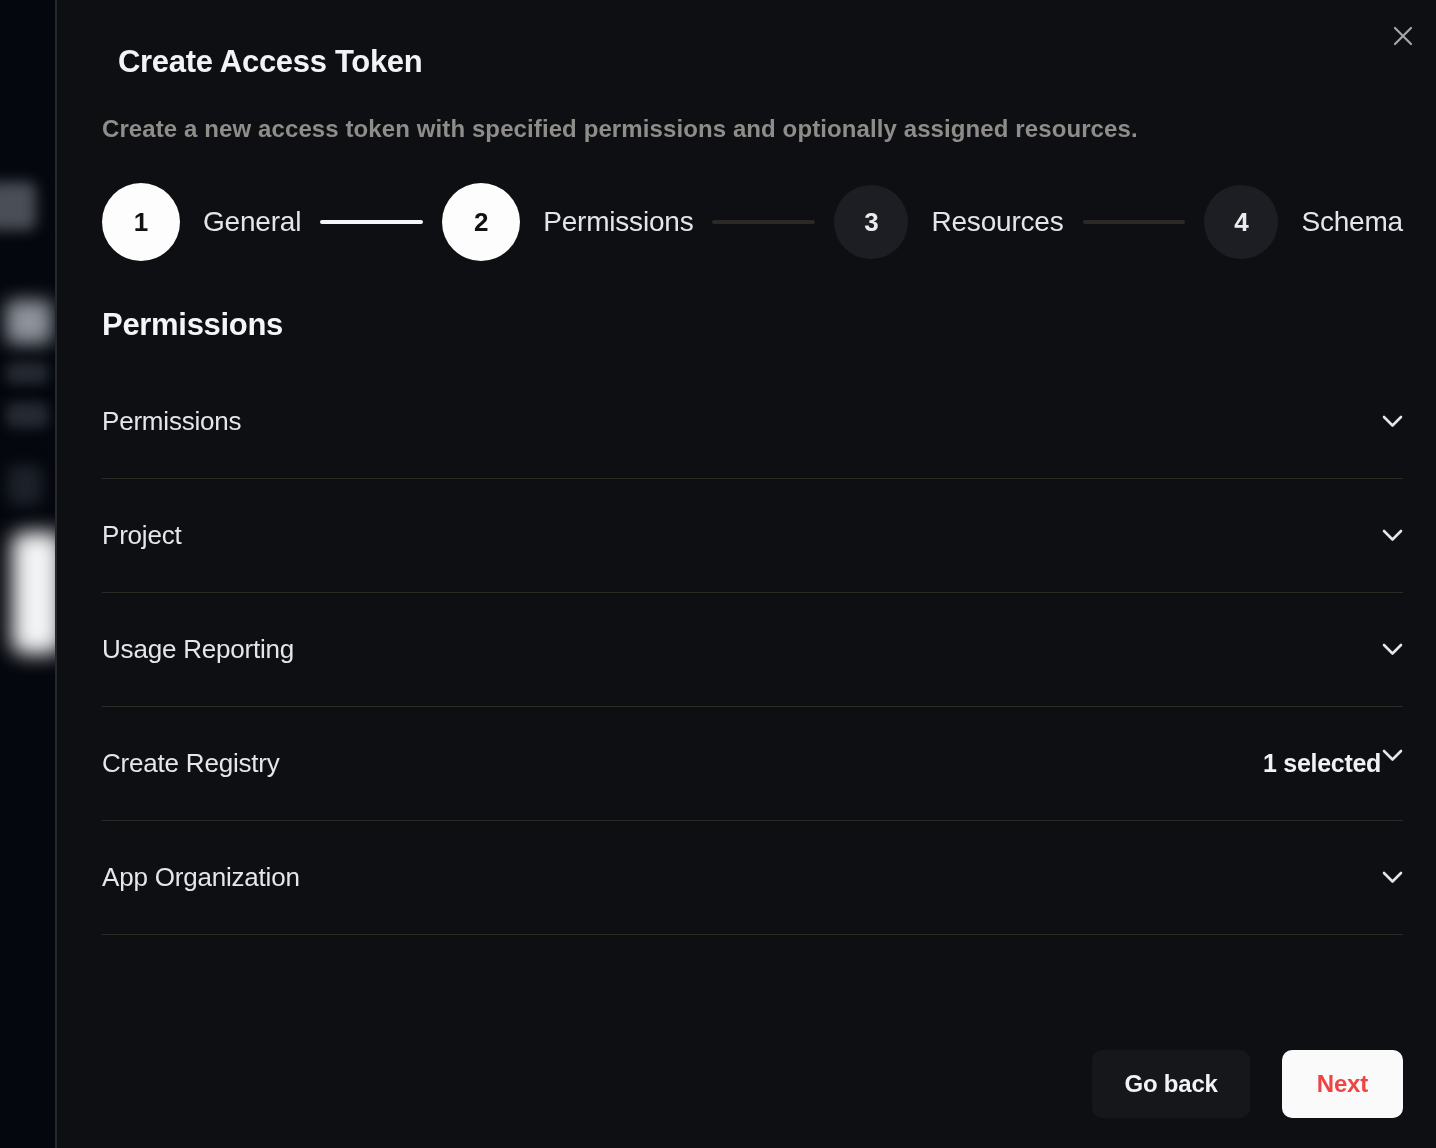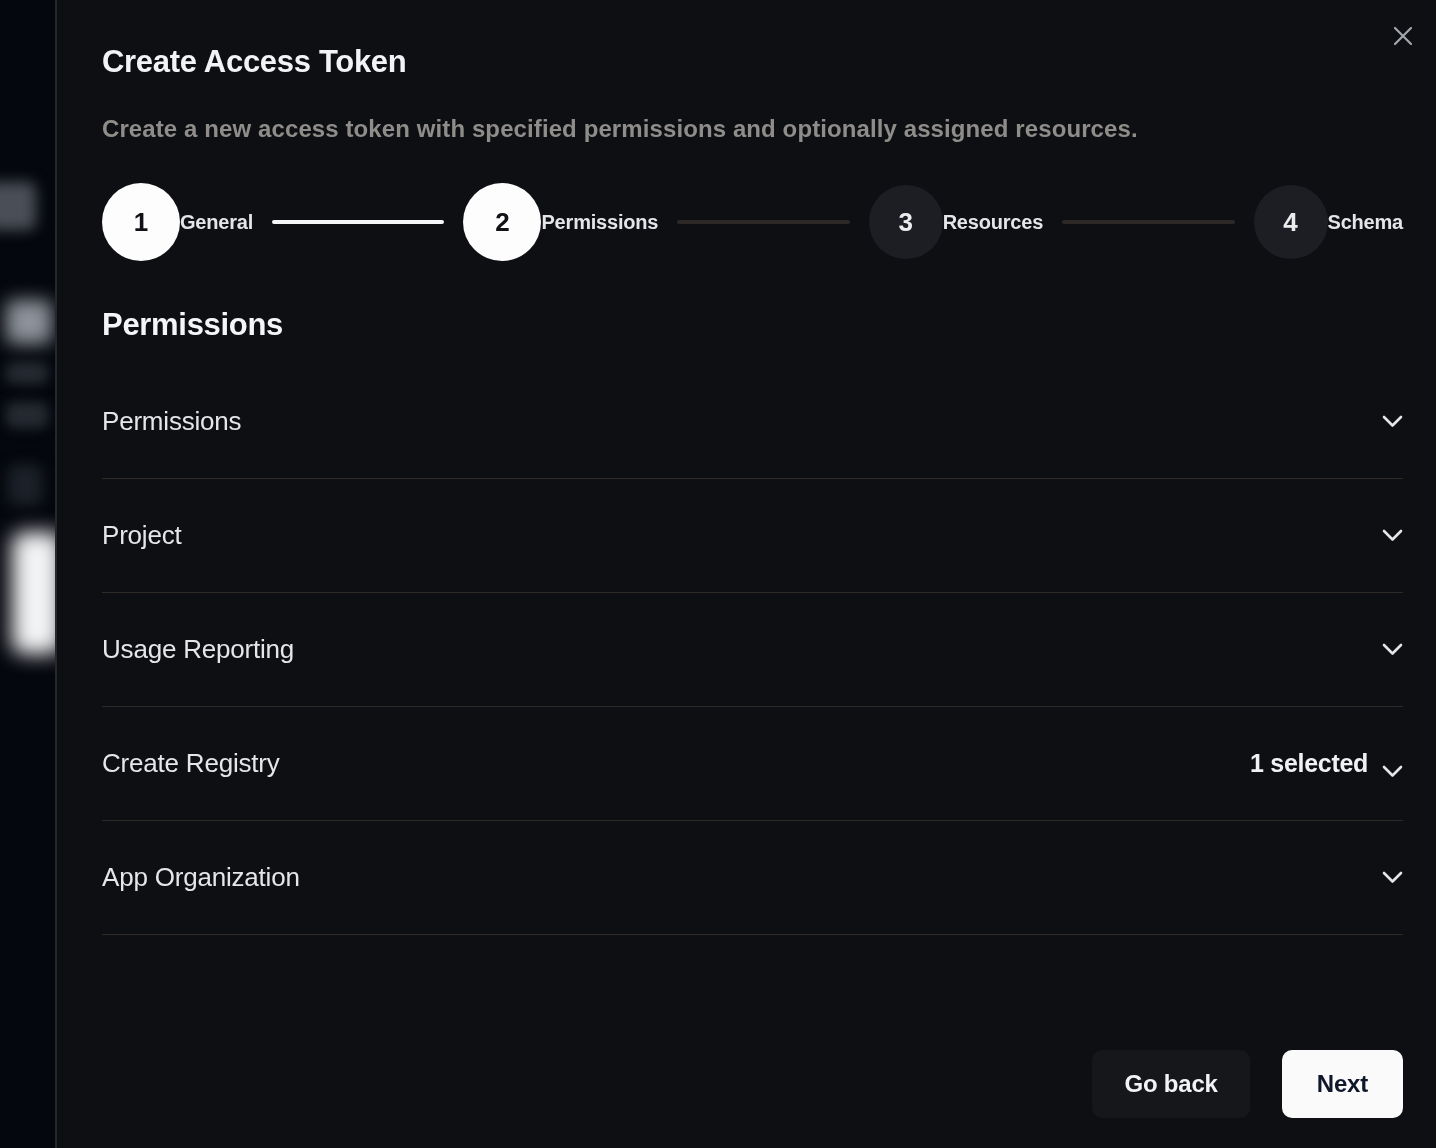--- a/index.html
+++ b/index.html
@@ -34,71 +34,71 @@
   .modal-inner { position:relative; height:100%; padding:0 33px 0 45px; }
 
   .close-btn {
     position:absolute; top:22px; right:19px; width:28px; height:28px;
     display:flex; align-items:center; justify-content:center; cursor:pointer;
     background:transparent; border:none;
   }
 
   .modal-title {
     padding-top:44px;
-    font-size:31px; font-weight:700; color:#f2f3f5; letter-spacing:-0.3px;
+    font-size:31px; font-weight:700; color:#f2f3f5; letter-spacing:-0.3px;margin-left:16px;
   }
   .modal-subtitle {
     margin-top:35px;
     font-size:24px; font-weight:700; color:#8f8d8a; letter-spacing:0.1px;
   }
 
   
   .stepper { margin-top:40px; display:flex; align-items:center; height:78px; }
   .step { display:flex; align-items:center; flex:none; cursor:pointer; }
   .step-circle {
     border-radius:50%; display:flex; align-items:center; justify-content:center;
     font-weight:700; font-size:26px; flex:none;
   }
   .step.is-done .step-circle, .step.is-active .step-circle {
     width:78px; height:78px; background:#fdfdfd; color:#111215;
   }
   .step.is-upcoming .step-circle {
     width:74px; height:74px; background:#1c1e23; color:#ececee;
   }
-  .step-label { font-size:20px; font-weight:700; color:#e3e5e9; letter-spacing:-0.2px; }
+  .step-label { margin-left:23px; font-size:28px; font-weight:400; color:#e3e5e9; letter-spacing:-0.2px; }
   .connector { flex:1 1 auto; height:4px; border-radius:2px; margin:0 19px; }
   .connector.is-done { background:#f5f6f7; }
   .connector.is-upcoming { background:#2b2825; }
 
   
   .section-heading {
     margin-top:46px;
     font-size:31px; font-weight:700; color:#f4f5f7; letter-spacing:-0.3px;
   }
   .sections { margin-top:22px; }
   .section-row {
     height:114px; display:flex; align-items:center; justify-content:space-between;
     border-bottom:1px solid #2e2b27; cursor:pointer;
   }
   .section-label { font-size:26px; font-weight:500; color:#e4e6e9; letter-spacing:-0.2px; }
-  .section-right { display:flex; align-items:flex-end; gap:14px; }
+  .section-right { display:flex; align-items:flex-start; gap:1px; }
   .section-badge { font-size:25px; font-weight:700; color:#f0f1f3; letter-spacing:-0.3px; }
   .section-badge:empty { display:none; }
   .chev { flex:none; display:block; }
 
   
   .footer { position:absolute; right:33px; bottom:30px; display:flex; gap:32px;justify-content:center; }
   .btn {
     height:68px; border:none; border-radius:10px; cursor:pointer;
     font-family:"Liberation Sans", sans-serif;
     font-size:24px; font-weight:600; letter-spacing:-0.2px;
     display:flex; align-items:center; justify-content:center;
   }
   .btn-secondary { background:#16171b; color:#f2f3f5; padding:0 32px; }
-  .btn-primary   { background:#fafafa; color:#0f172a; padding:0 35px; }
+  .btn-primary   { background:#fafafa; color:#ef4444; padding:0 35px; }
 </style>
 </head>
 <body>
 
 <div class="underlay">
   <div class="blob blob-1"></div>
   <div class="blob blob-2"></div>
   <div class="blob blob-3"></div>
   <div class="blob blob-4"></div>
   <div class="blob blob-5"></div>

